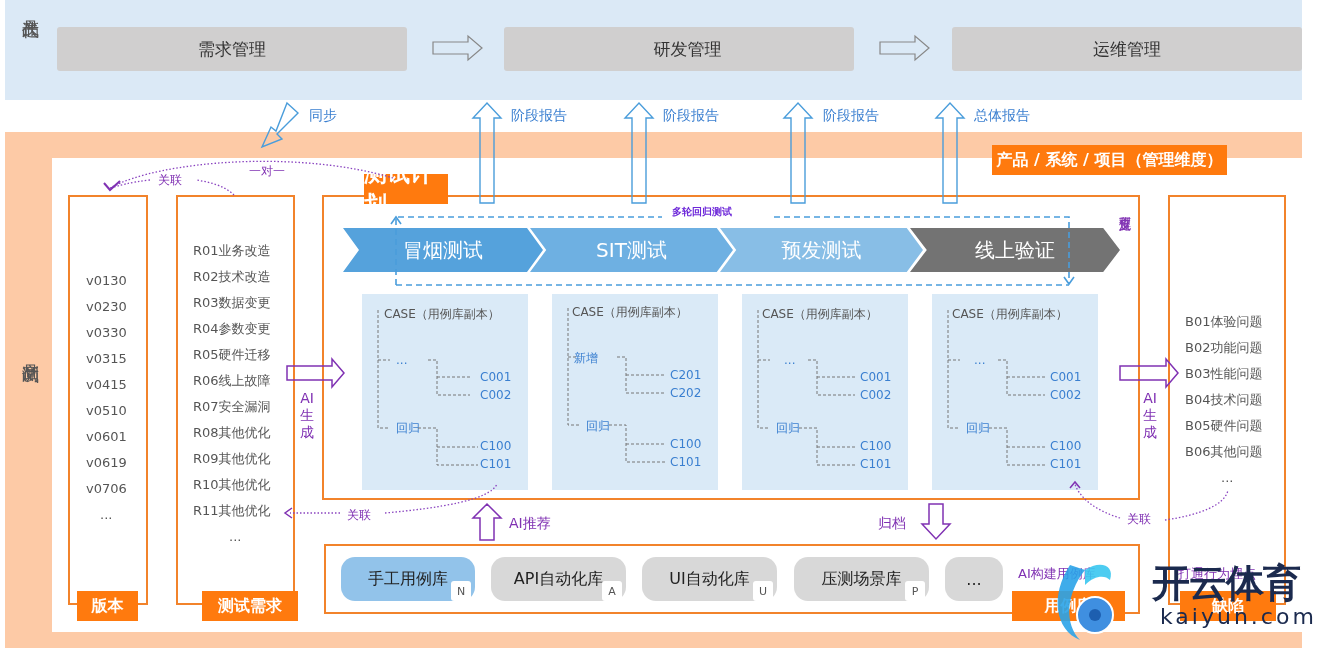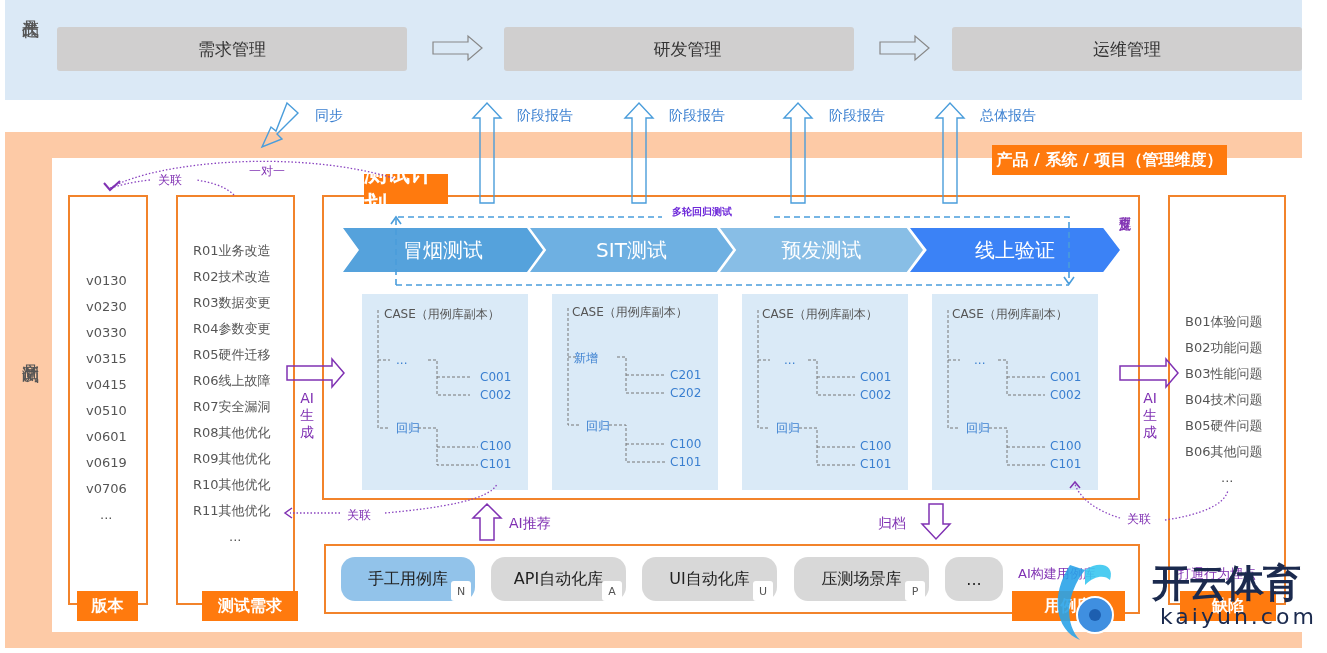--- a/index.html
+++ b/index.html
@@ -7,21 +7,21 @@
   .abs { position: absolute; }
   #band-top { left: 5px; top: 0; width: 1297px; height: 100px; background: #dbe9f6; }
   .vlabel { position: absolute; writing-mode: vertical-rl; text-orientation: upright; color: #555; font-size: 17px; letter-spacing: 1px; }
   .stage { position: absolute; top: 27px; height: 44px; background: #d0cfcf; border-radius: 3px; color: #333; font-size: 17px; display: flex; align-items: center; justify-content: center; }
   #band-bottom { left: 5px; top: 132px; width: 1297px; height: 516px; background: #fdcaa6; }
   #inner { left: 52px; top: 158px; width: 1250px; height: 474px; background: #fff; }
   .obox { position: absolute; border: 2px solid #f2832b; background: #fff; }
   .otag { position: absolute; background: #ff7a0e; color: #fff; font-weight: bold; font-size: 16px; display: flex; align-items: center; justify-content: center; }
   .list { position: absolute; color: #555; font-size: 13px; }
   .list div { height: 26px; line-height: 26px; }
-  .blue-txt { color: #3a7fd0; font-size: 14px; position: absolute; margin-left: 6px; }
+  .blue-txt { color: #3a7fd0; font-size: 14px; position: absolute; }
   .purple-txt { color: #8032b3; font-size: 13px; position: absolute; }
   .chev { position: absolute; top: 228px; height: 44px; display: flex; align-items: center; justify-content: center; color: #fff; font-size: 20px; }
   .case { position: absolute; top: 294px; width: 166px; height: 196px; background: #daeaf7; }
   .case .t { position: absolute; left: 22px; top: 12px; color: #555; font-size: 12px; }
   .case .b { position: absolute; color: #3a7fd0; font-size: 12px; }
   .lib { position: absolute; top: 557px; height: 44px; background: #d8d8d8; border-radius: 14px; color: #222; font-size: 16px; display: flex; align-items: center; justify-content: center; }
   .lib .k { position: absolute; right: 4px; bottom: 0; width: 20px; height: 20px; background: #fff; border-radius: 3px; color: #555; font-size: 11px; display: flex; align-items: center; justify-content: center; }
   svg.ov { position: absolute; left: 0; top: 0; width: 1327px; height: 653px; pointer-events: none; }
 </style>
 </head>
@@ -75,21 +75,21 @@
 
 <div class="chev" style="left:343px;width:200px;background:#55a2dc;clip-path:polygon(0 0,92% 0,100% 50%,92% 100%,0 100%,8% 50%);">
     <span>冒烟测试</span>
   </div>
 <div class="chev" style="left:530px;width:203px;background:#6eb0e2;clip-path:polygon(0 0,92% 0,100% 50%,92% 100%,0 100%,8% 50%);">
     <span>SIT测试</span>
   </div>
 <div class="chev" style="left:720px;width:203px;background:#88bee6;clip-path:polygon(0 0,92% 0,100% 50%,92% 100%,0 100%,8% 50%);">
     <span>预发测试</span>
   </div>
-<div class="chev" style="left:910px;width:210px;background:#3b82f6;clip-path:polygon(0 0,92% 0,100% 50%,92% 100%,0 100%,8% 50%);">
+<div class="chev" style="left:910px;width:210px;background:#737373;clip-path:polygon(0 0,92% 0,100% 50%,92% 100%,0 100%,8% 50%);">
     <span>线上验证</span>
   </div>
 
 <div class="abs" style="left:666px;top:205px;color:#6d28d9;font-size:10px;font-weight:bold;background:#fff;padding:0 6px;">多轮回归测试</div>
 <div class="purple-txt" style="left:1118px;top:208px;width:14px;font-size:12px;line-height:15px;writing-mode:vertical-rl;text-orientation:upright;">流程可定义</div>
 
 <div class="case" style="left:362px;">
   <div class="t">CASE（用例库副本）</div>
   <div class="b" style="left:34px;top:59px;">...</div>
   <div class="b" style="left:118px;top:76px;">C001</div>

